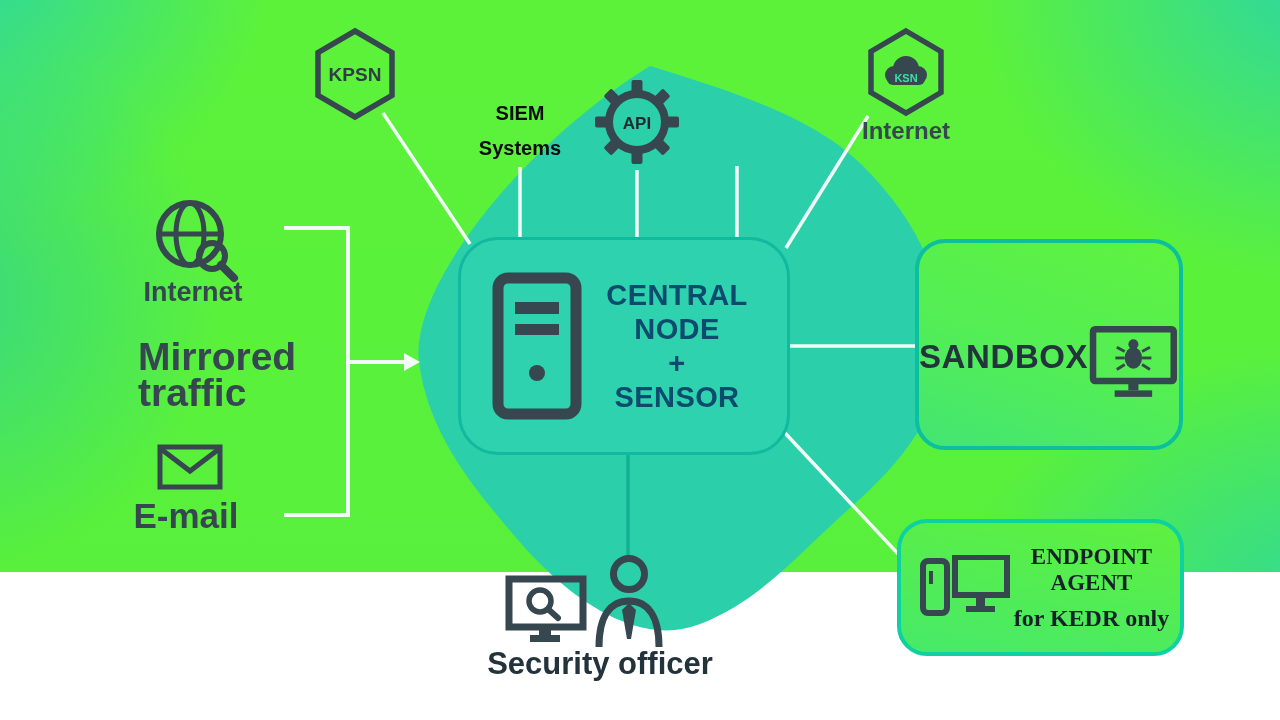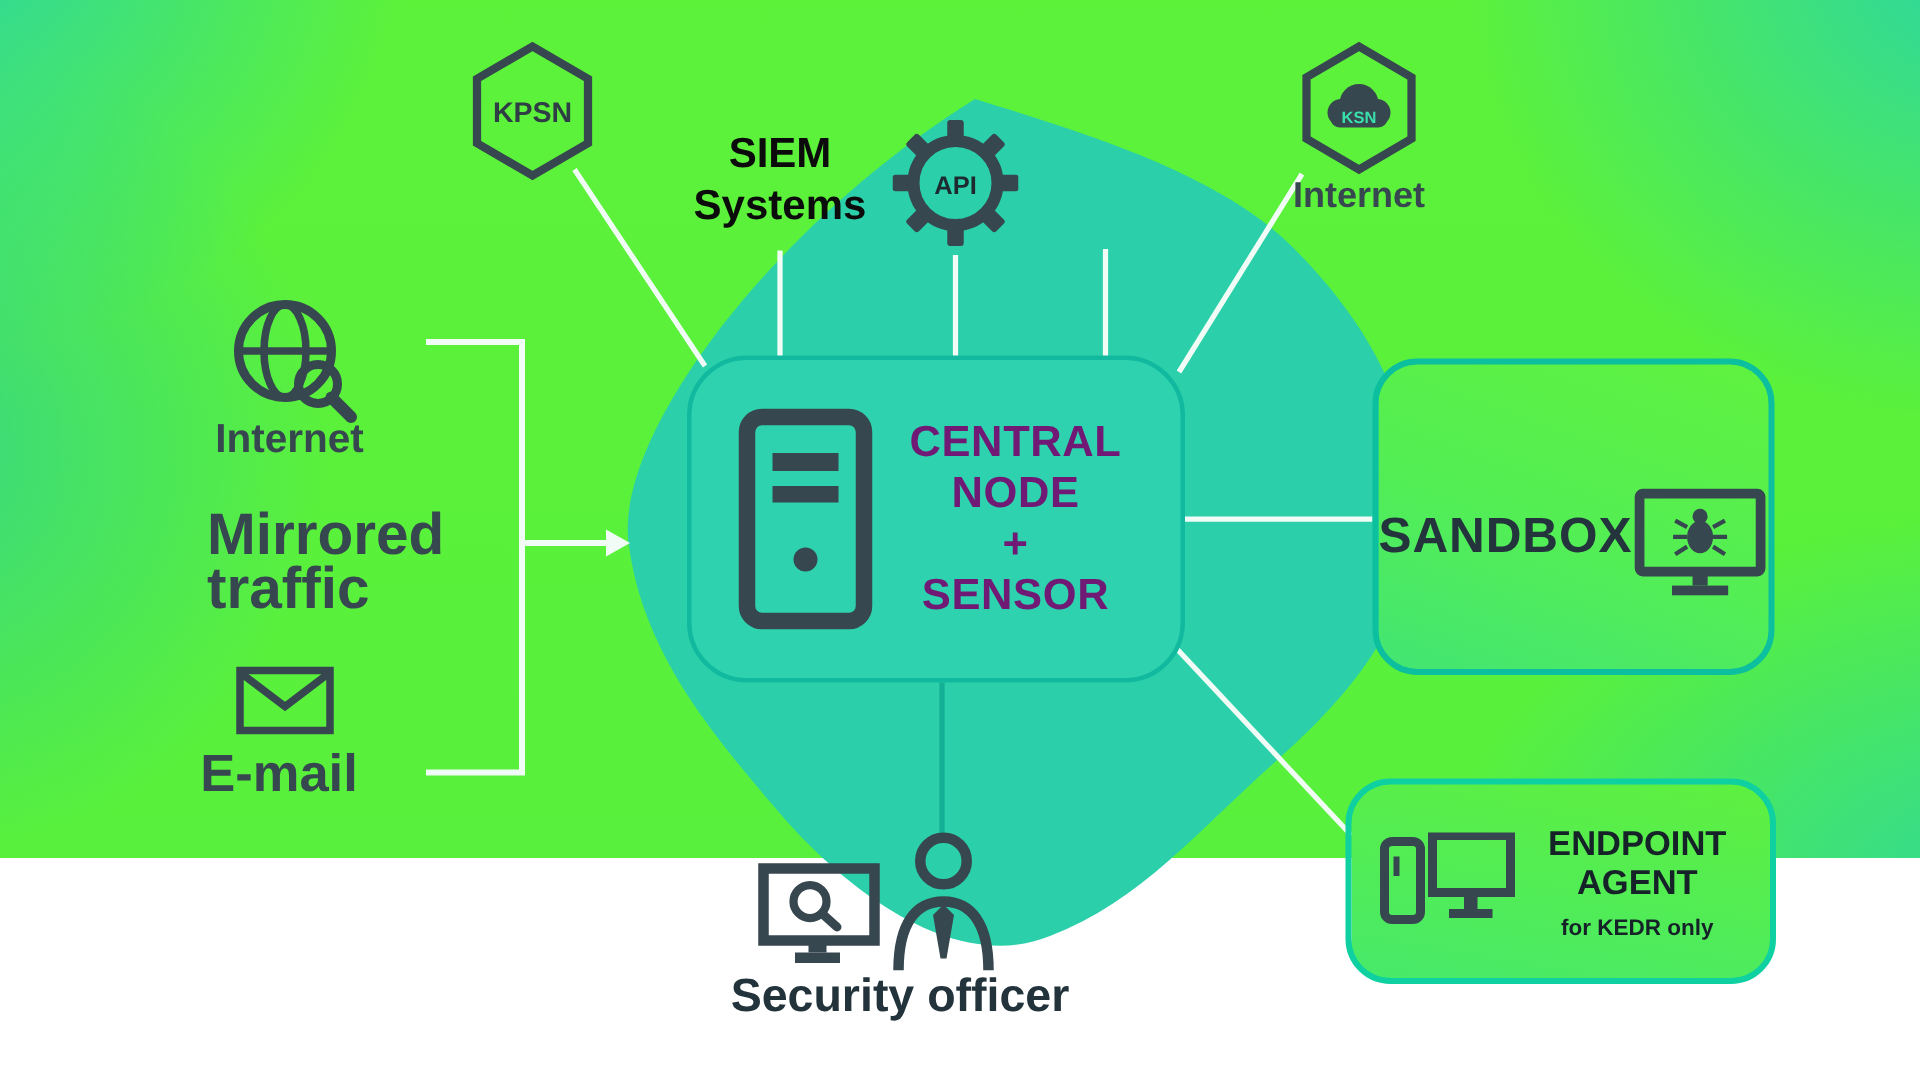--- a/index.html
+++ b/index.html
@@ -23,41 +23,41 @@
   svg { display:block; }
   svg text { font-family:"Liberation Sans", sans-serif; font-weight:700; }
 
   
   .node-box {
     left:458px; top:237px; width:332px; height:218px;
     background:#2ed2ae; border:3px solid #11b99e; border-radius:40px;
     display:flex; align-items:center; padding:0 16px 0 30px;
   }
   .node-label { flex:1; text-align:center; font-weight:700; font-size:29px;
-    line-height:34px; letter-spacing:.4px; color:#701a75; white-space:pre-line; }
+    line-height:34px; letter-spacing:.4px; color:#0c4a6e; white-space:pre-line; }
 
   
   .sandbox-box {
     left:915px; top:239px; width:268px; height:211px;
     border:4px solid #0cbf9e; border-radius:30px;
     background:linear-gradient(200deg, #5ff23f 0%, #53ee55 55%, #43e573 100%);
     display:flex; flex-direction:row; align-items:center; padding-top:24px;
   }
   .sandbox-title { font-weight:700; font-size:33px; letter-spacing:.6px; color:#23343c; }
 
   
   .endpoint-box {
     left:897px; top:519px; width:287px; height:137px;
     border:4px solid #0fd0a0; border-radius:30px;
     background:linear-gradient(190deg, #5ff03f 0%, #50ec58 60%, #47e96a 100%);
     display:flex; align-items:center; padding:0 8px 0 18px;
   }
-  .endpoint-text { flex:1; text-align:center; color:#152329; }
+  .endpoint-text { flex:1; text-align:center; color:#152329;font-family:Liberation Serif, serif; }
   .endpoint-title { font-weight:700; font-size:23px; line-height:26px; white-space:pre-line; }
-  .endpoint-sub { font-weight:700; font-size:15px; margin-top:9px; }
+  .endpoint-sub { font-weight:700; font-size:24px; margin-top:9px; }
 </style>
 </head>
 <body>
 
 <div id="stage">
 
   <svg class="abs" style="left:0;top:0" width="1280" height="720" viewBox="0 0 1280 720">
     <path fill="#2bd0ab" d="M 650 66 C 735 92 815 118 862 165 C 912 215 944 272 944 342
          C 944 412 902 462 850 508 C 800 552 762 600 700 624
          C 636 650 562 592 518 540 C 470 484 428 432 419 362
@@ -77,21 +77,21 @@
     </g>
     <polygon points="404,353 420,362 404,371" fill="#f2fcf7"></polygon>
     <line x1="628" y1="455" x2="628" y2="557" stroke="#14b096" stroke-width="3.5"></line>
   </svg>
 
   <svg class="abs" style="left:308px;top:27px" width="94" height="94" viewBox="0 0 94 94">
     <polygon points="47,4 84,25.5 84,68.5 47,90 10,68.5 10,25.5" fill="none" stroke="#37474f" stroke-width="5.5"></polygon>
     <text x="47" y="54" text-anchor="middle" font-size="19" fill="#2f3e45">KPSN</text>
   </svg>
 
-  <div class="abs lbl ctr" style="left:520px;top:84px;font-size:28px;line-height:35px;color:#0b0b0b">SIEM
+  <div class="abs lbl ctr" style="left:520px;top:96px;font-size:20px;line-height:35px;color:#0b0b0b">SIEM
 Systems</div>
 
   <svg class="abs" style="left:595px;top:80px" width="84" height="84" viewBox="0 0 84 84">
     <g fill="#37474f">
       <rect x="36.5" y="0" width="11" height="13" rx="2"></rect>
       <rect x="36.5" y="0" width="11" height="13" rx="2" transform="rotate(45 42 42)"></rect>
       <rect x="36.5" y="0" width="11" height="13" rx="2" transform="rotate(90 42 42)"></rect>
       <rect x="36.5" y="0" width="11" height="13" rx="2" transform="rotate(135 42 42)"></rect>
       <rect x="36.5" y="0" width="11" height="13" rx="2" transform="rotate(180 42 42)"></rect>
       <rect x="36.5" y="0" width="11" height="13" rx="2" transform="rotate(225 42 42)"></rect>

